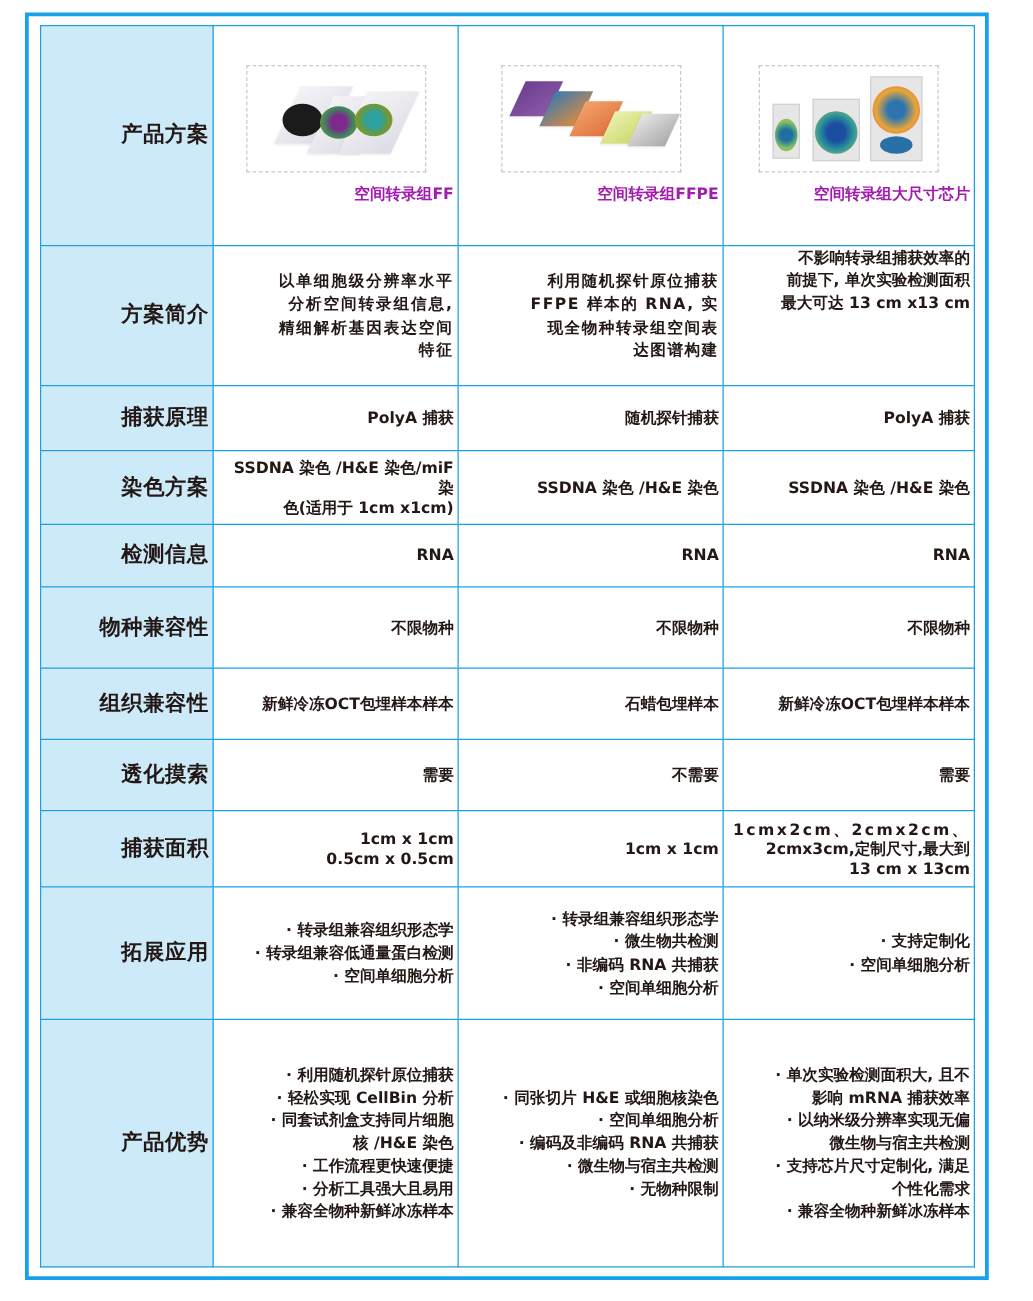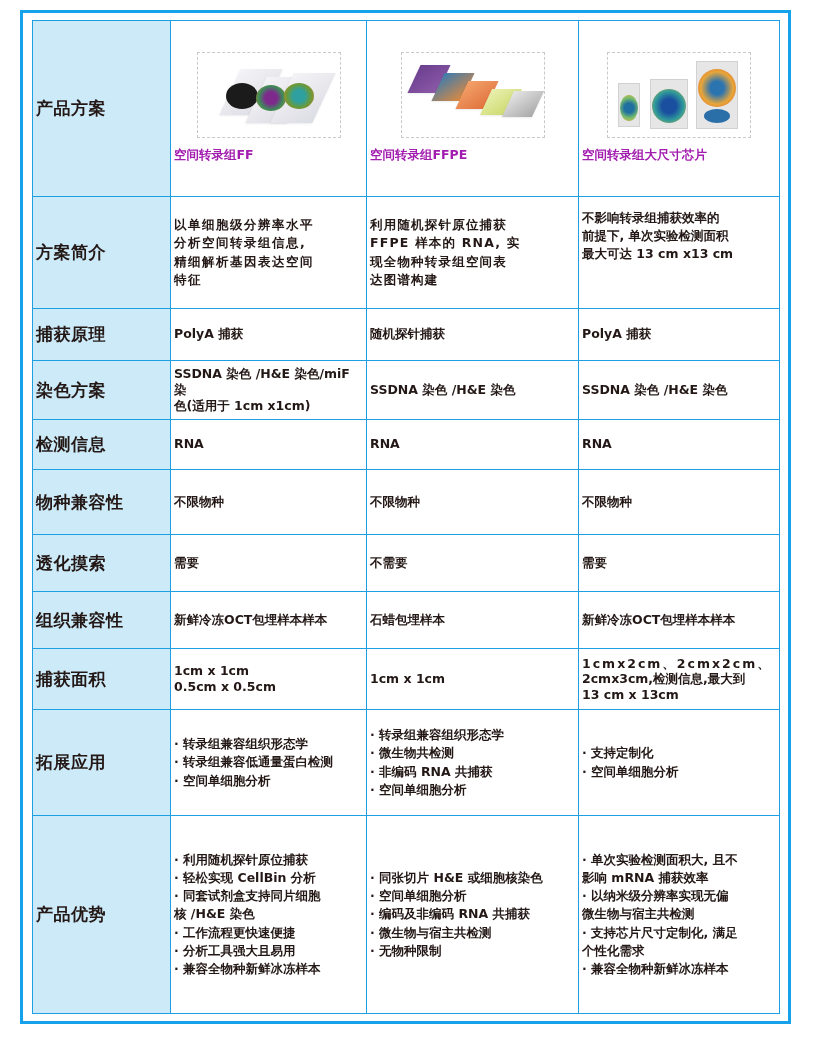--- a/index.html
+++ b/index.html
@@ -18,21 +18,21 @@
     }
     table.cmp {
       position: absolute;
       left: 32px; top: 20px;
       width: 747px;
       border-collapse: collapse;
       table-layout: fixed;
     }
     table.cmp td {
       border: 1.5px solid #1d9fe4;
-      text-align: left;
+      text-align: right;
       vertical-align: middle;
       color: #231815;
       font-weight: bold;
       padding: 0 3px;
       line-height: 1.45;
     }
     td.rowhead {
       background: #cdeaf9;
       font-size: 17px;
       letter-spacing: 0.5px;
@@ -121,21 +121,21 @@
         <span class="line">分析空间转录组信息,</span>
         <span class="line">精细解析基因表达空间</span>
         <span class="line">特征</span>
       </td>
       <td class="cell" style="letter-spacing:1.2px">
         <span class="line">利用随机探针原位捕获</span>
         <span class="line">FFPE 样本的 RNA, 实</span>
         <span class="line">现全物种转录组空间表</span>
         <span class="line">达图谱构建</span>
       </td>
-      <td class="cell" style="vertical-align:top;padding-top:12px">
+      <td class="cell" style="vertical-align:top;">
         <span class="line">不影响转录组捕获效率的</span>
         <span class="line">前提下, 单次实验检测面积</span>
         <span class="line">最大可达 13 cm x13 cm</span>
       </td>
     </tr>
 
     <tr style="height:52px">
       <td class="rowhead">捕获原理</td>
       <td class="cell">PolyA 捕获</td>
       <td class="cell">随机探针捕获</td>
@@ -160,43 +160,43 @@
     </tr>
 
     <tr style="height:65px">
       <td class="rowhead">物种兼容性</td>
       <td class="cell">不限物种</td>
       <td class="cell">不限物种</td>
       <td class="cell">不限物种</td>
     </tr>
 
     <tr style="height:57px">
+      <td class="rowhead">组织兼容性</td>
+      <td class="cell">新鲜冷冻OCT包埋样本样本</td>
+      <td class="cell">石蜡包埋样本</td>
+      <td class="cell">新鲜冷冻OCT包埋样本样本</td>
+    </tr>
+
+    <tr style="height:57px">
       <td class="rowhead">透化摸索</td>
       <td class="cell">需要</td>
       <td class="cell">不需要</td>
       <td class="cell">需要</td>
-    </tr>
-
-    <tr style="height:57px">
-      <td class="rowhead">组织兼容性</td>
-      <td class="cell">新鲜冷冻OCT包埋样本样本</td>
-      <td class="cell">石蜡包埋样本</td>
-      <td class="cell">新鲜冷冻OCT包埋样本样本</td>
     </tr>
 
     <tr style="height:61px">
       <td class="rowhead">捕获面积</td>
       <td class="cell" style="line-height:1.25">
         <span class="line">1cm x 1cm</span>
         <span class="line">0.5cm x 0.5cm</span>
       </td>
       <td class="cell">1cm x 1cm</td>
       <td class="cell" style="line-height:1.25">
         <span class="line" style="letter-spacing:2px">1cmx2cm、2cmx2cm、</span>
-        <span class="line">2cmx3cm,检测信息,最大到</span>
+        <span class="line">2cmx3cm,定制尺寸,最大到</span>
         <span class="line">13 cm x 13cm</span>
       </td>
     </tr>
 
     <tr style="height:106px">
       <td class="rowhead">拓展应用</td>
       <td class="cell">
         <span class="line">· 转录组兼容组织形态学</span>
         <span class="line">· 转录组兼容低通量蛋白检测</span>
         <span class="line">· 空间单细胞分析</span>

